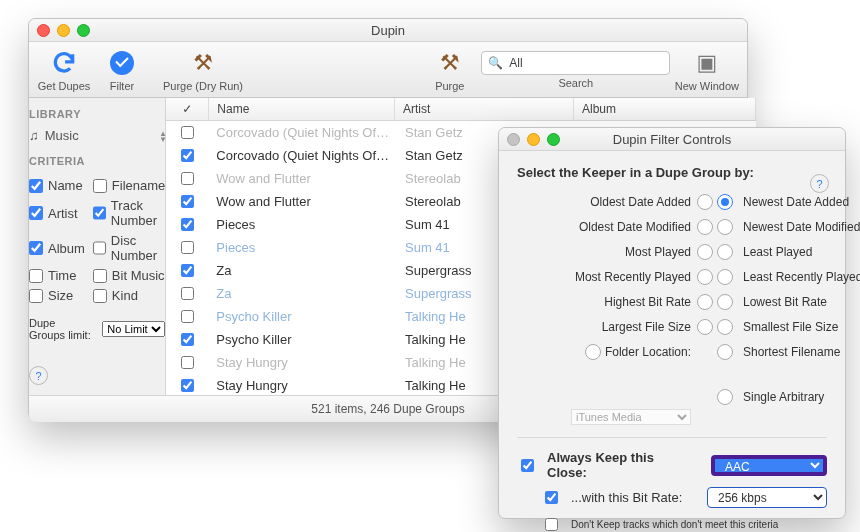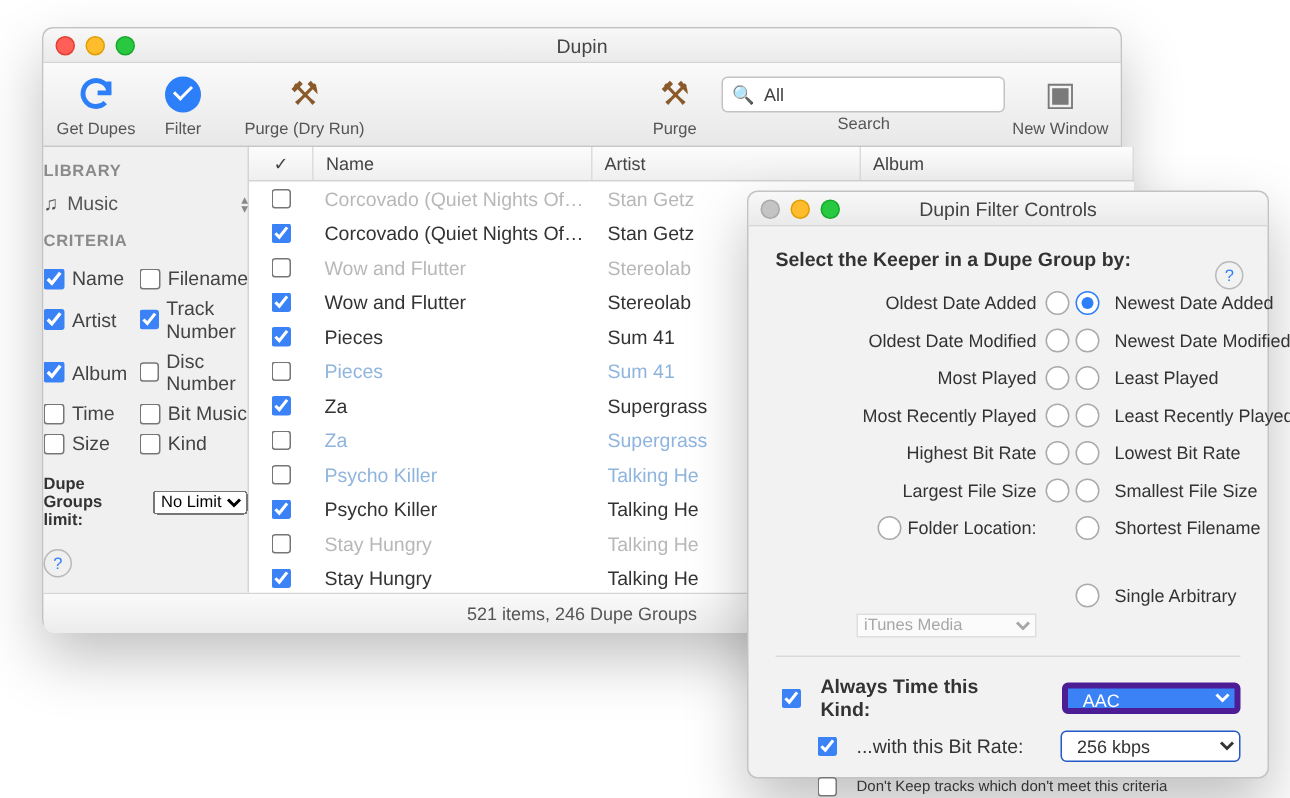--- a/index.html
+++ b/index.html
@@ -208,21 +208,21 @@
           <label class="cb">
             <input type="checkbox" style="">
             <span>Size</span>
           </label>
           <label class="cb">
             <input type="checkbox" style="">
             <span>Kind</span>
           </label>
         </div>
       <div class="dg-limit">
-        <span style="font-weight:700">Dupe Groups limit:</span>
+        <span style="font-weight:400">Dupe Groups limit:</span>
         <select><option>No Limit</option></select>
       </div>
       <div class="helpq">?</div>
     </div>
 
     <div class="tablewrap">
       <div class="thead">
         <div class="c c-chk">✓</div>
         <div class="c c-name">Name</div>
         <div class="c c-art">Artist</div>
@@ -383,21 +383,21 @@
       <div class="lbl-l folder-row"><select style="width:120px;background:#fff;color:#888" disabled=""><option>iTunes Media</option></select></div>
       <span></span>
       <input type="radio" class="radio" style="">
       <span class="lbl-r">Single Arbitrary</span>
     </div>
 
     <hr class="hr">
 
     <div class="frow">
       <input type="checkbox" checked="" style="accent-color: rgb(59, 130, 246);">
-      <span style="font-weight:600">Always Time this Kind:</span>
+      <span style="font-weight:600">Always Keep this Close:</span>
       <span class="spacer"></span>
       <select><option>AAC</option></select>
     </div>
     <div class="frow">
       <span style="width:14px"></span>
       <input type="checkbox" checked="" style="accent-color: rgb(59, 130, 246);">
       <span>...with this Bit Rate:</span>
       <span class="spacer"></span>
       <select class="plain"><option>256 kbps</option></select>
     </div>

